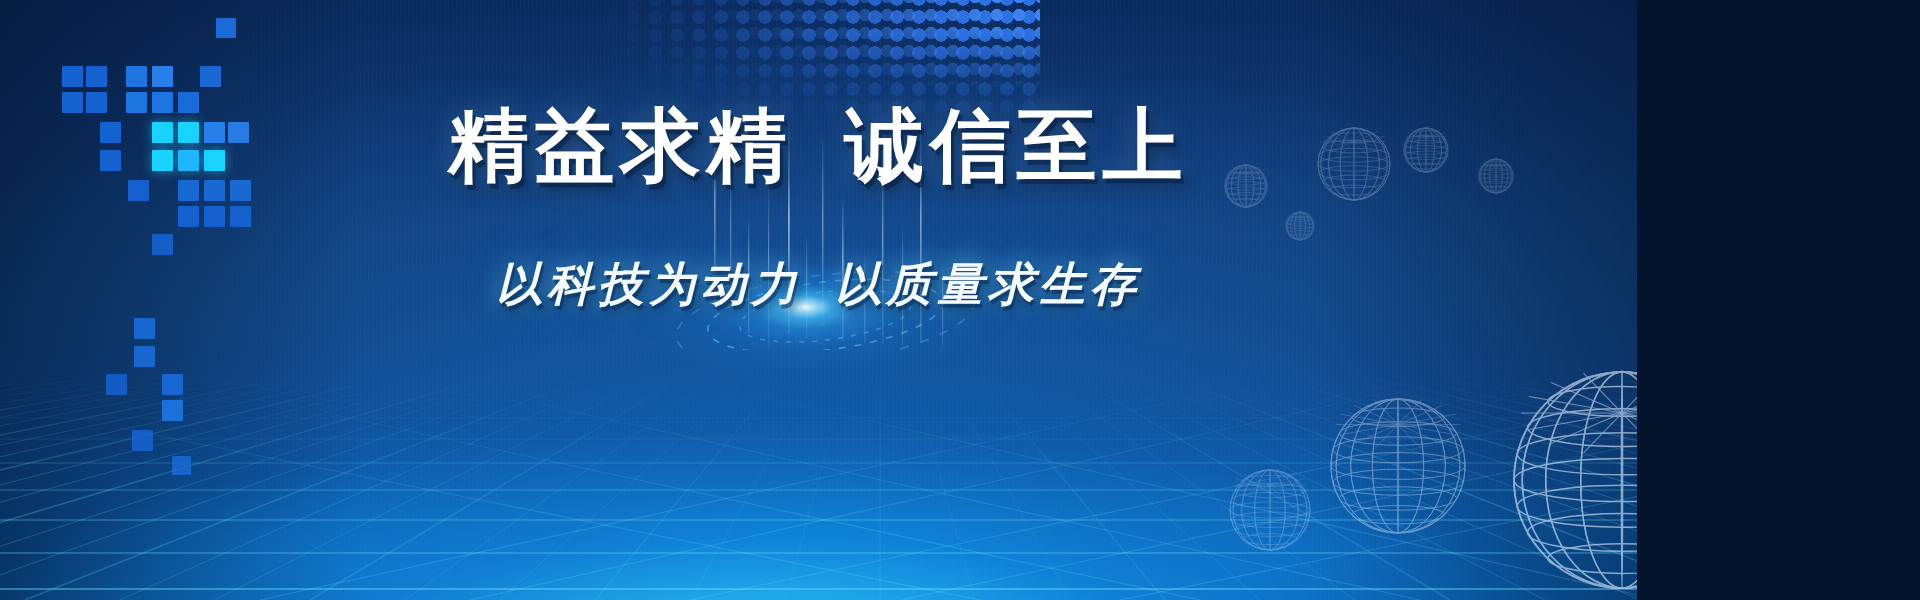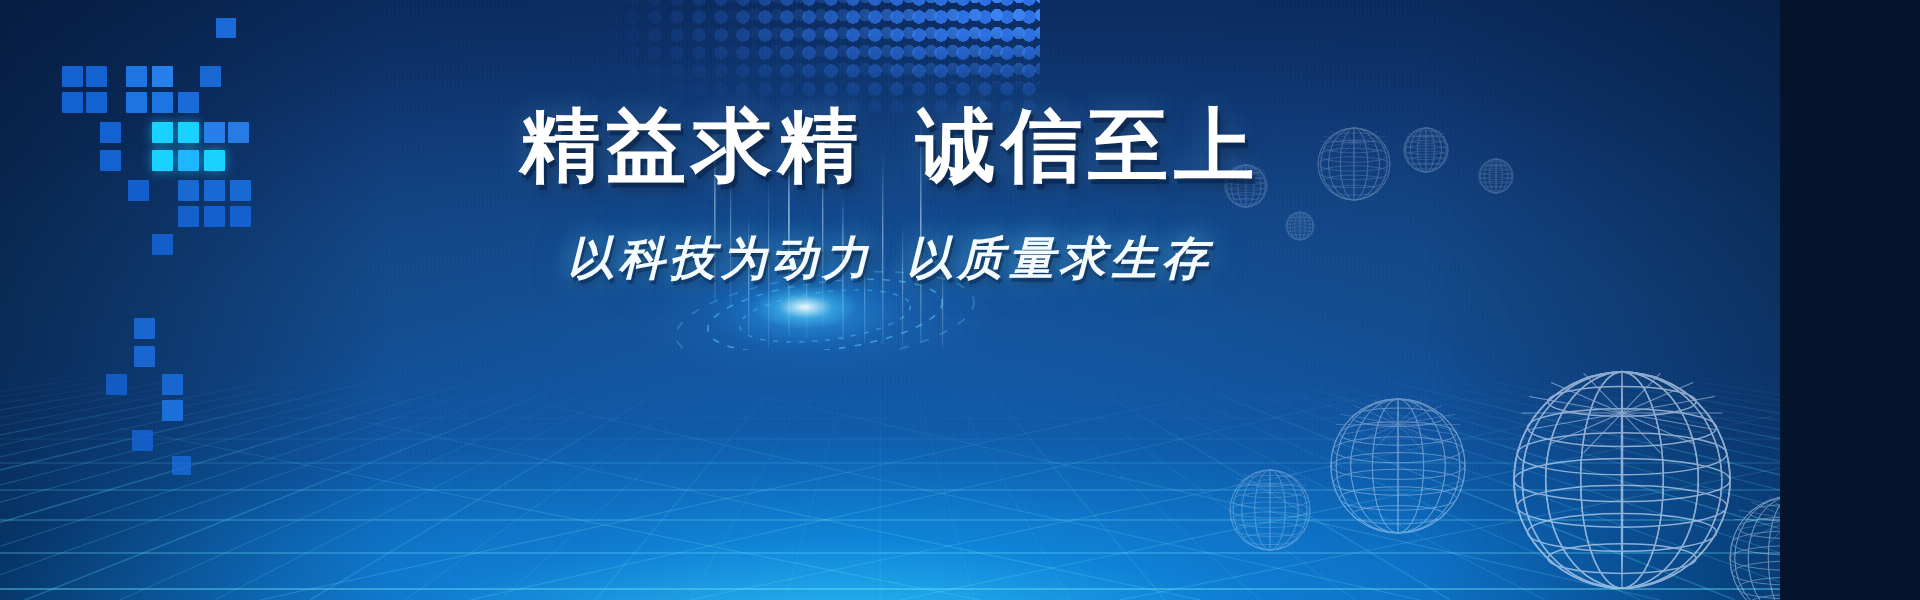--- a/index.html
+++ b/index.html
@@ -5,21 +5,21 @@
 <style>
   html,body{margin:0;padding:0;background:#04142c;}
   body{
     font-family:"Liberation Serif","DejaVu Serif",serif;
     -webkit-font-smoothing:antialiased;
   }
 
   
   #banner{
     position:relative;
-    width:1780px;
+    width:1637px;
     height:600px;
     overflow:hidden;
     background:#8b5cf6;
     isolation:isolate;
   }
 
   .layer{position:absolute;inset:0;pointer-events:none;}
 
   
   #bg-base{
@@ -116,21 +116,21 @@
     letter-spacing:6px;
     color:#ffffff;
     white-space:pre;
     font-weight:700;
     text-shadow:
        3px 5px 0 rgba(6,30,66,.55),
        5px 8px 14px rgba(3,18,44,.55),
        0 0 26px rgba(150,215,255,.28);
   }
   #subheadline{
-    margin-top:50px;
+    margin-top:76px;
     font-size:46px;
     line-height:1;
     letter-spacing:5px;
     color:#f4fbff;
     white-space:pre;
     font-weight:700;
     font-style:italic;
     text-shadow:
        2px 4px 0 rgba(8,38,82,.5),
        3px 6px 12px rgba(4,22,52,.6),

